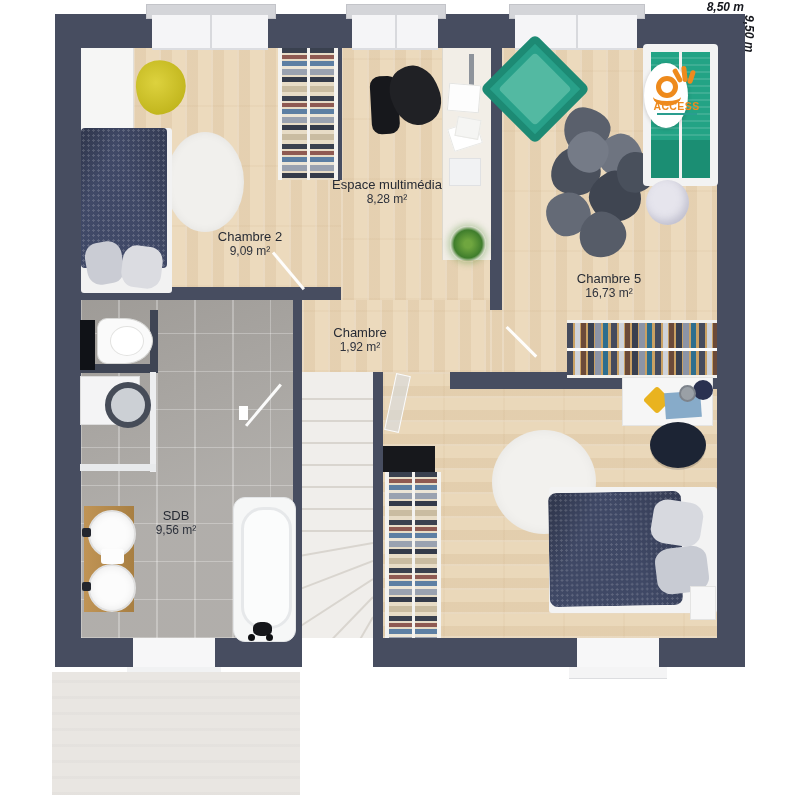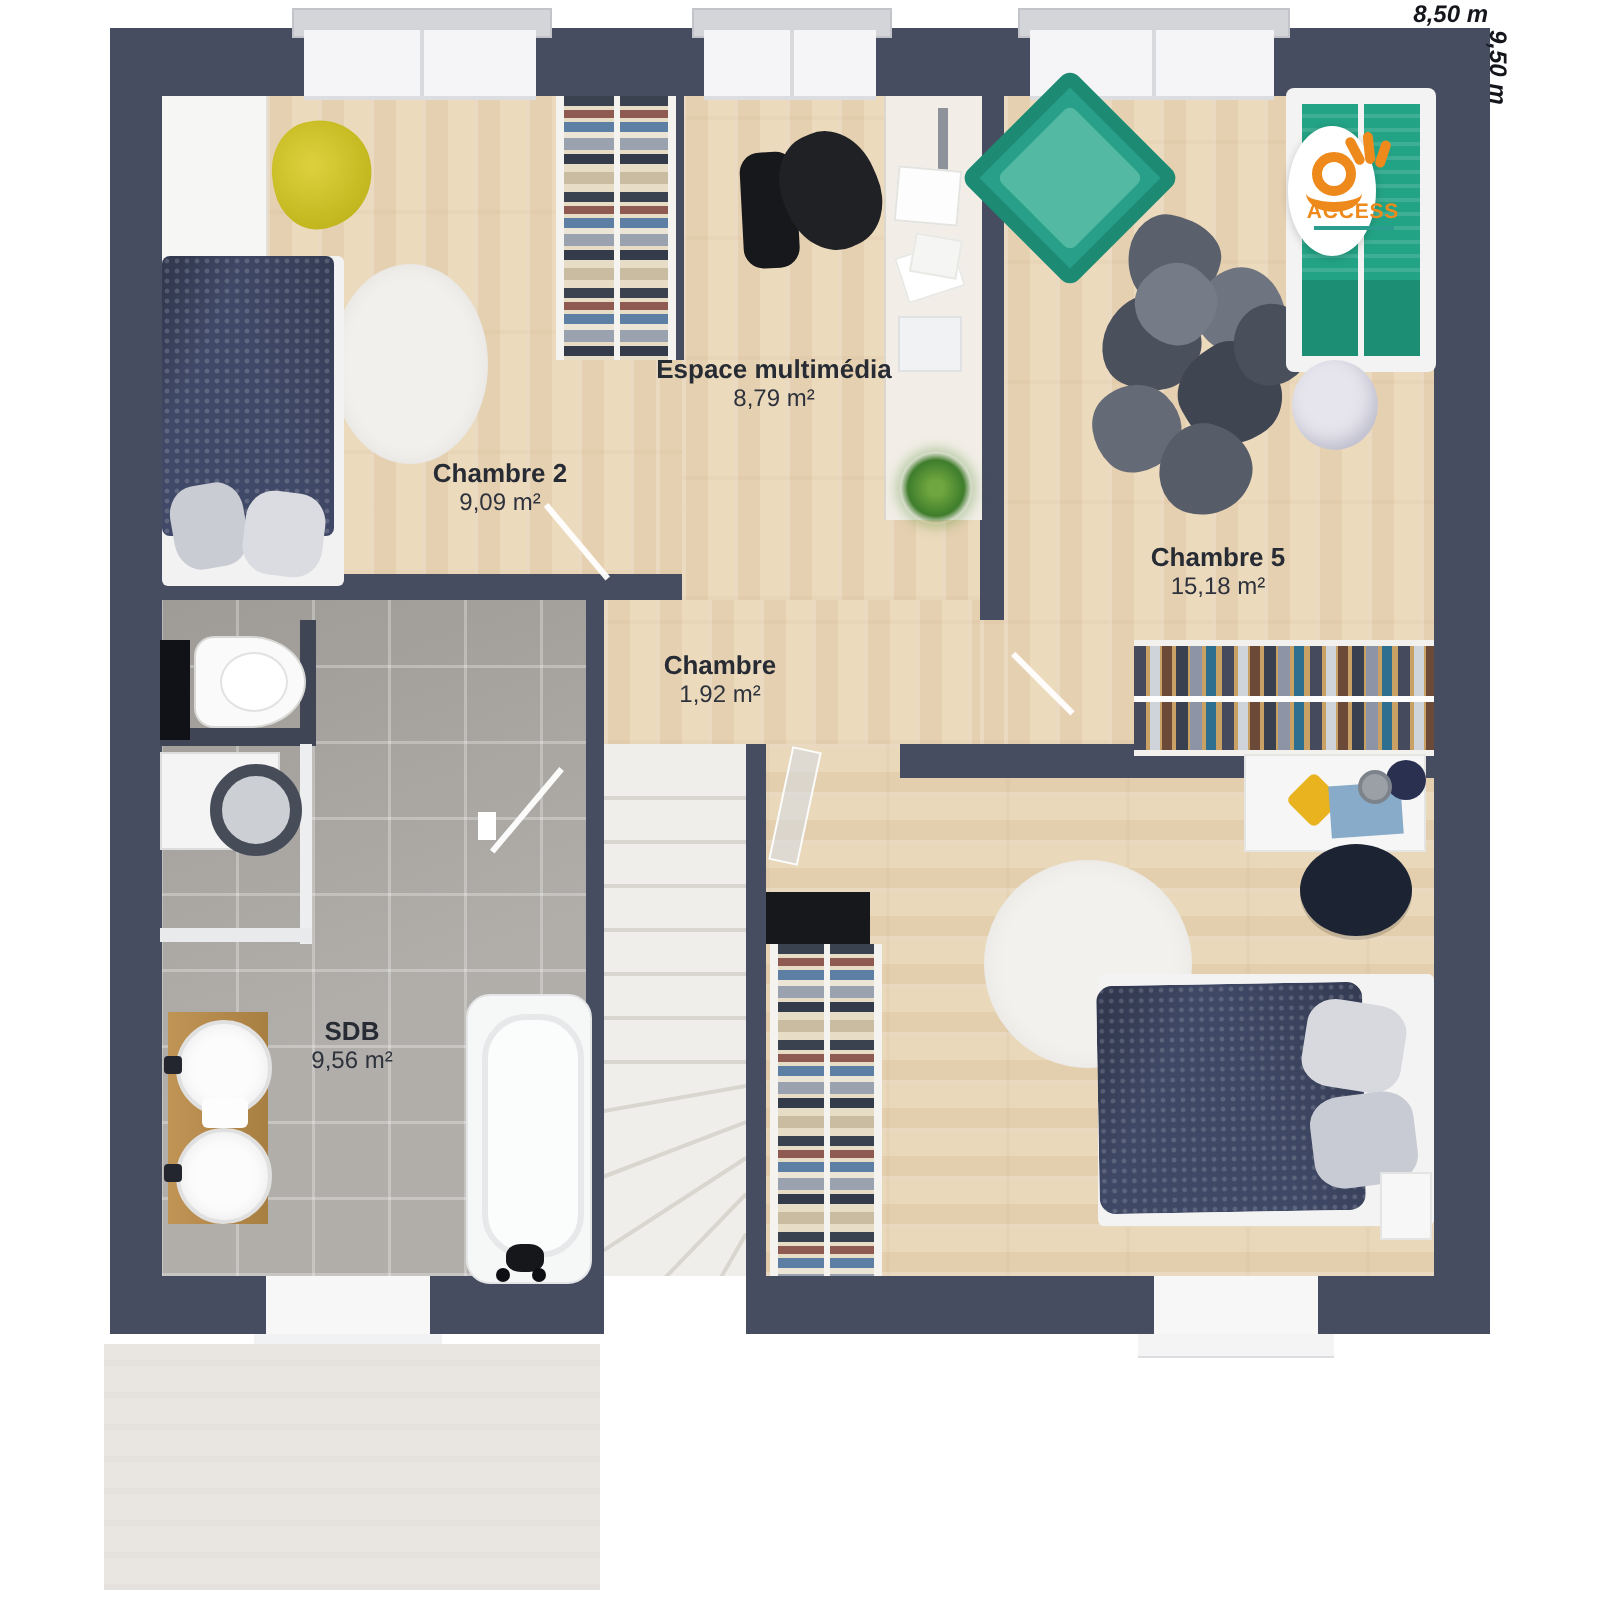--- a/index.html
+++ b/index.html
@@ -13,21 +13,21 @@
       repeating-linear-gradient(0deg, rgba(177,136,86,0.06) 0 2px, transparent 2px 60px);}
   .wdh{background-color:#ead8ba;background-image:
       repeating-linear-gradient(0deg, rgba(255,255,255,0.22) 0 2px, transparent 2px 24px),
       repeating-linear-gradient(0deg, rgba(177,136,86,0.12) 0 12px, transparent 12px 24px),
       repeating-linear-gradient(90deg, rgba(177,136,86,0.06) 0 2px, transparent 2px 60px);}
   .tile{background-color:#a8a5a1;background-image:
       repeating-linear-gradient(0deg, rgba(255,255,255,0.28) 0 1.5px, transparent 1.5px 38px),
       repeating-linear-gradient(90deg, rgba(255,255,255,0.28) 0 1.5px, transparent 1.5px 38px),
       linear-gradient(160deg, rgba(110,105,100,0.16), rgba(255,255,255,0.10) 60%);}
   .roomlbl{position:absolute;text-align:center;color:#272b34;width:160px;}
-  .rname{font-weight:bold;font-size:13px;line-height:14px;}
+  .rname{font-weight:normal;font-size:13px;line-height:14px;}
   .rarea{font-size:12px;line-height:14px;color:#2e323c;}
   .dim{position:absolute;font-size:12px;font-weight:bold;font-style:italic;color:#14161c;}
   .rackv{background-color:#e7dcc6;border-left:4px solid #f4f3f0;border-right:4px solid #f4f3f0;
       background-image:repeating-linear-gradient(180deg,
       #3a414f 0 5px,#e7dcc6 5px 7px,#8f5a52 7px 11px,#e7dcc6 11px 13px,#5d7fa3 13px 18px,
       #ece5d6 18px 21px,#9aa2b0 21px 27px,#e7dcc6 27px 29px,#343b4a 29px 34px,#e7dcc6 34px 38px,
       #c9bca1 38px 44px,#e7dcc6 44px 48px);}
   .rackh{background-color:#c9a164;border-top:3px solid #f2f1ee;border-bottom:3px solid #f2f1ee;
       background-image:repeating-linear-gradient(90deg,
       #454b5d 0 6px,#c9a164 6px 8px,#cfd3da 8px 13px,#c9a164 13px 14px,#6b4a39 14px 19px,
@@ -199,25 +199,25 @@
   </div>
   <div class="doorline" style="left:262px;top:378px;height:54px;transform:rotate(40deg);"></div>
   <div class="a" style="left:239px;top:406px;width:9px;height:14px;background:#ffffff;"></div>
 
   <div class="roomlbl" style="left:170px;top:230px;">
     <div class="rname">Chambre 2</div>
     <div class="rarea">9,09 m²</div>
   </div>
   <div class="roomlbl" style="left:307px;top:178px;">
     <div class="rname">Espace multimédia</div>
-    <div class="rarea">8,79 m²</div>
+    <div class="rarea">8,28 m²</div>
   </div>
   <div class="roomlbl" style="left:529px;top:272px;">
     <div class="rname">Chambre 5</div>
-    <div class="rarea">15,18 m²</div>
+    <div class="rarea">16,73 m²</div>
   </div>
   <div class="roomlbl" style="left:280px;top:326px;">
     <div class="rname">Chambre</div>
     <div class="rarea">1,92 m²</div>
   </div>
   <div class="roomlbl" style="left:96px;top:509px;">
     <div class="rname">SDB</div>
     <div class="rarea">9,56 m²</div>
   </div>
 

